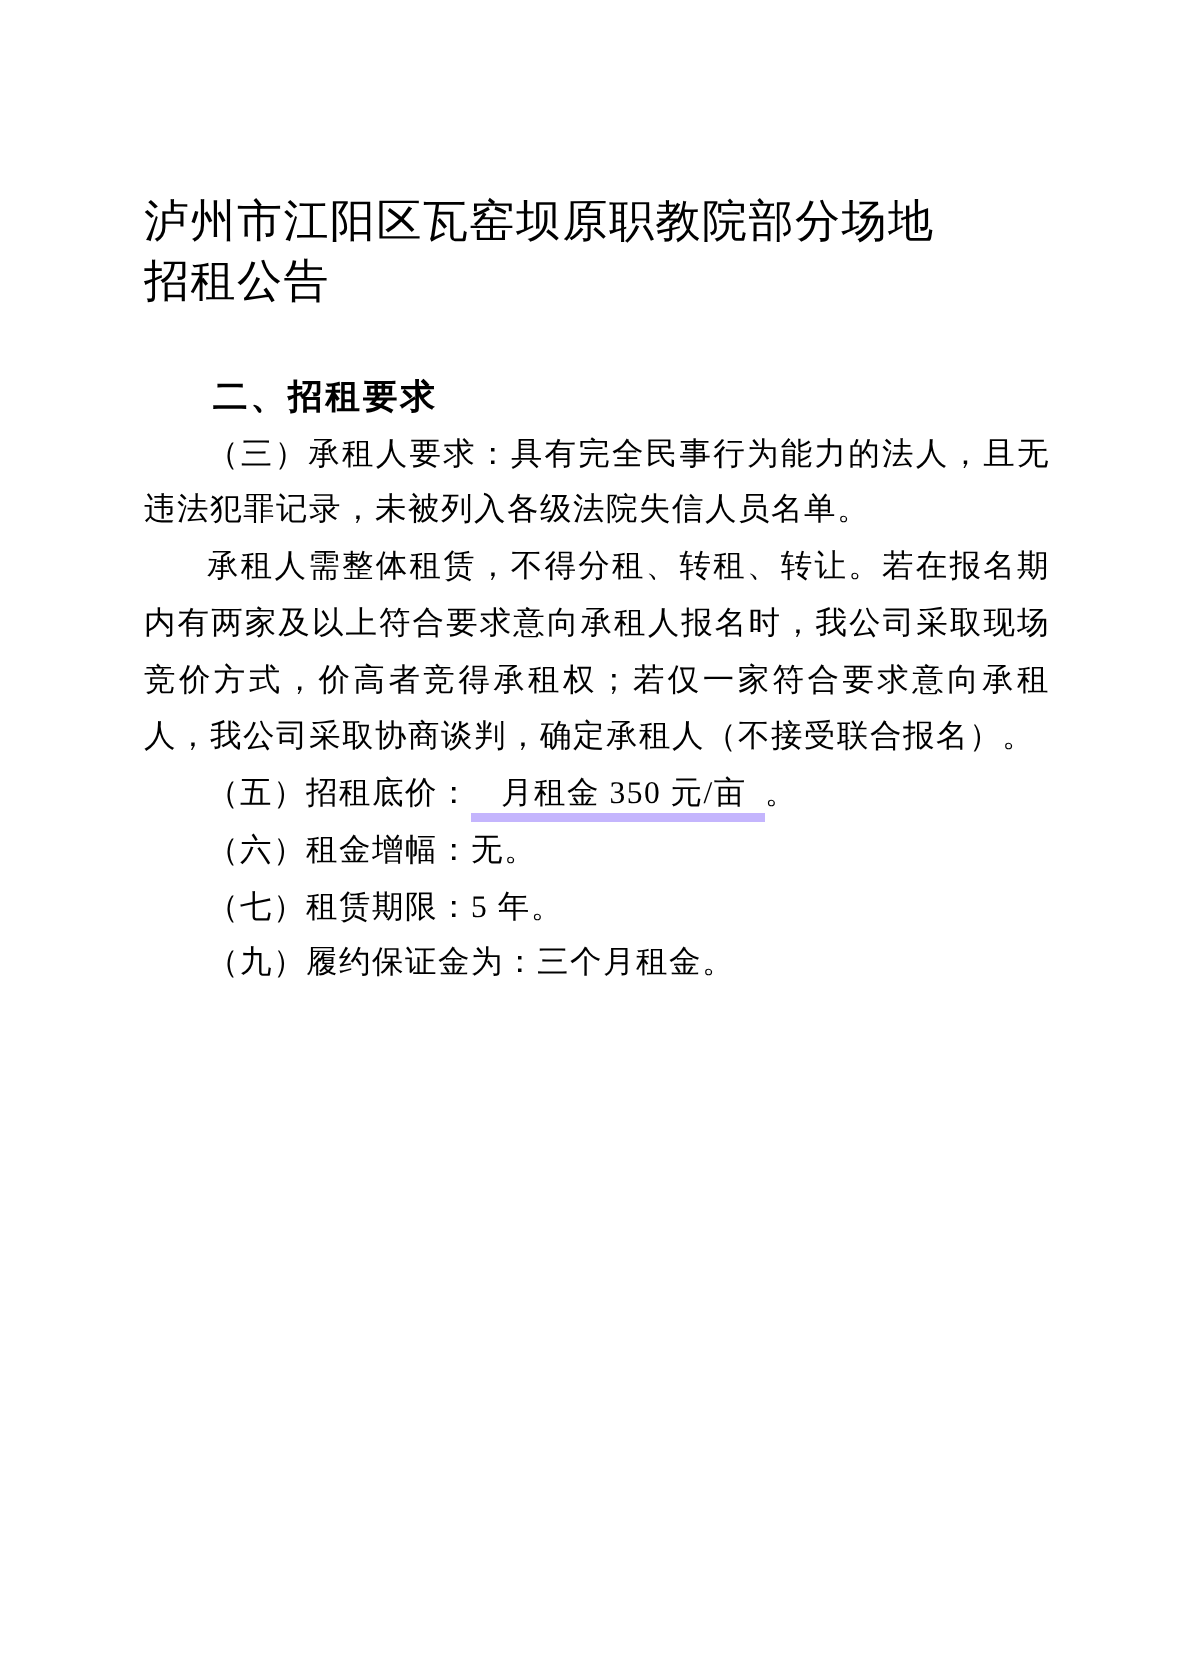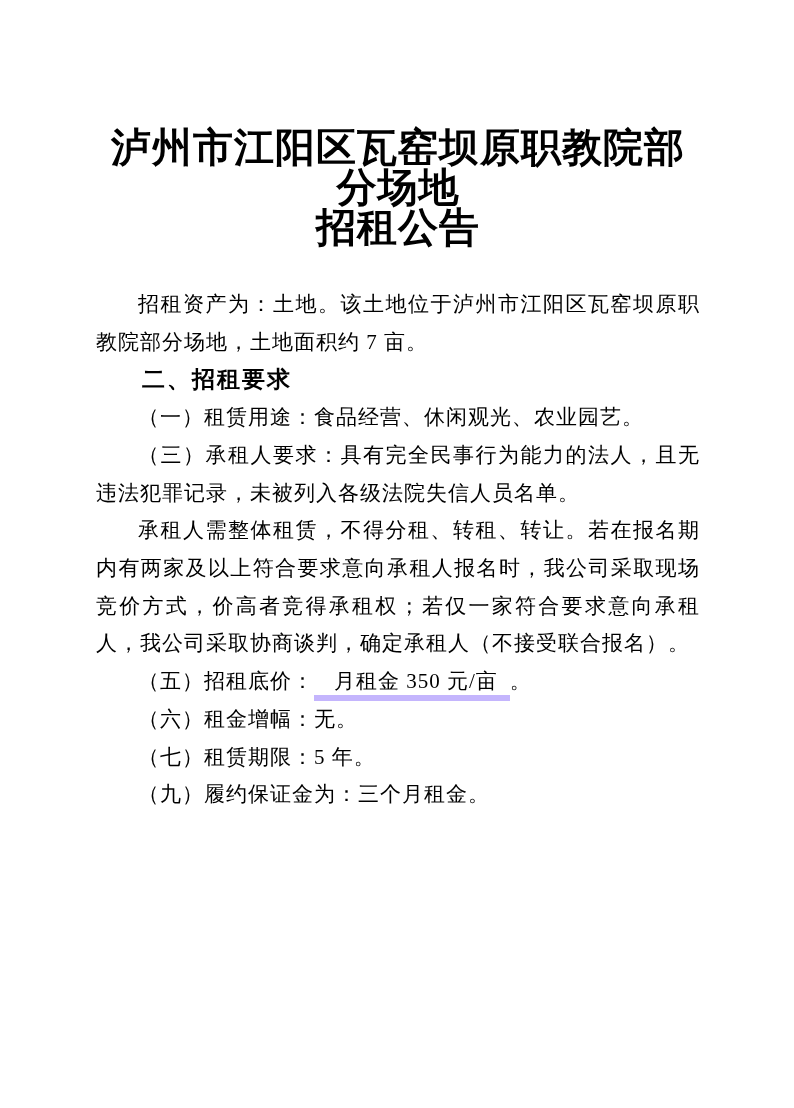--- a/index.html
+++ b/index.html
@@ -13,24 +13,23 @@
   .page {
     box-sizing: border-box;
     width: 794px;
     height: 1108px;
     padding: 128px 94px 0 96px;
     overflow: hidden;
     background: #ffffff;
   }
   .doc-title {
     margin: 0 0 38px 0;
-    font-size: 40px;
-    font-weight: 700;
+    font-size: 30px;
+    font-weight: 400;
     line-height: 40px;
-    text-align: center;
     letter-spacing: 1px;
   }
   .title-line { display: block; }
   .content {
     font-size: 21px;
     line-height: 37.7px;
     letter-spacing: 1px;
     text-align: justify;
   }
   .content p {
@@ -58,25 +57,23 @@
 <div class="page">
 
   <h1 class="doc-title">
     <span class="title-line">泸州市江阳区瓦窑坝原职教院部分场地</span>
     <span class="title-line">招租公告</span>
   </h1>
 
   <div class="content">
 
 
-    <p>招租资产为：土地。该土地位于泸州市江阳区瓦窑坝原职教院部分场地，土地面积约 7 亩。</p>
 
     <p class="heading">二、招租要求</p>
 
-    <p>（一）租赁用途：食品经营、休闲观光、农业园艺。</p>
 
 
     <p>（三）承租人要求：具有完全民事行为能力的法人，且无违法犯罪记录，未被列入各级法院失信人员名单。</p>
 
 
     <p>承租人需整体租赁，不得分租、转租、转让。若在报名期内有两家及以上符合要求意向承租人报名时，我公司采取现场竞价方式，价高者竞得承租权；若仅一家符合要求意向承租人，我公司采取协商谈判，确定承租人（不接受联合报名）。</p>
 
     <p><span>（五）招租底价：</span><span class="blank wide">月租金 350 元/亩</span><span>。</span></p>
 
     <p>（六）租金增幅：无。</p>

